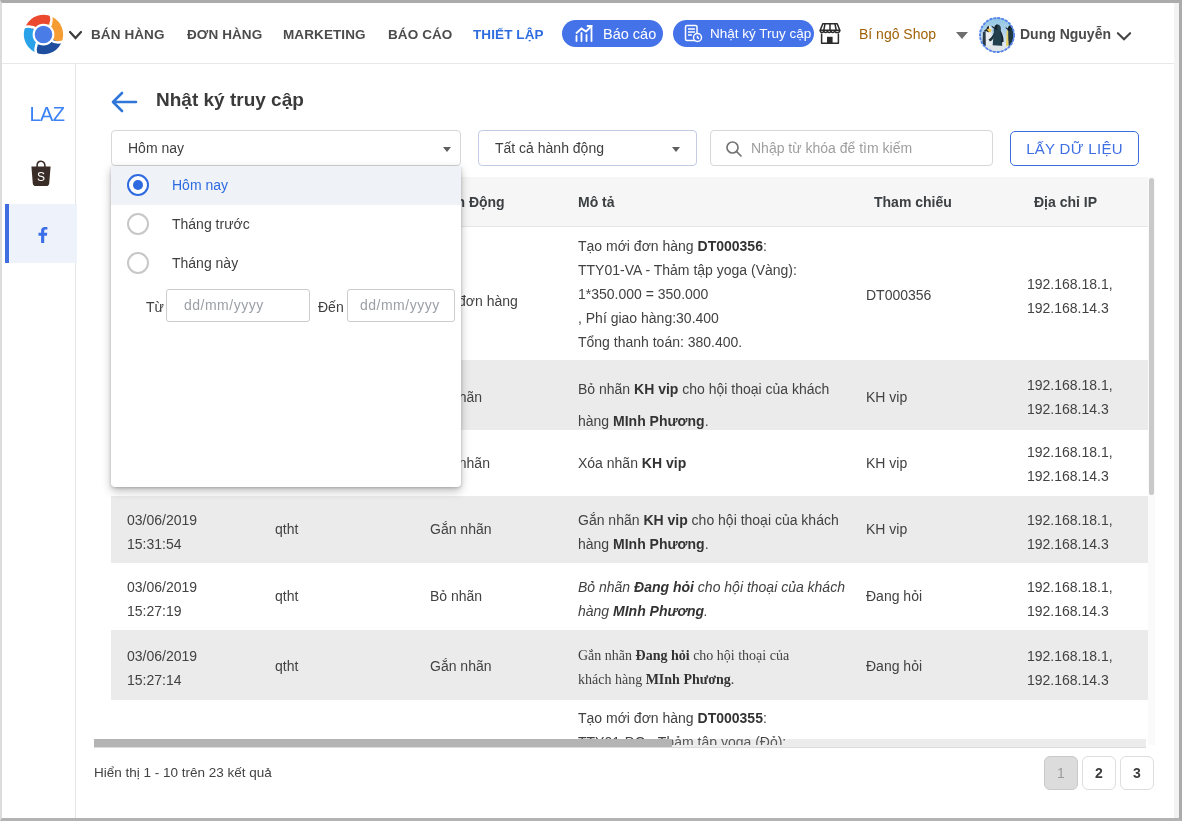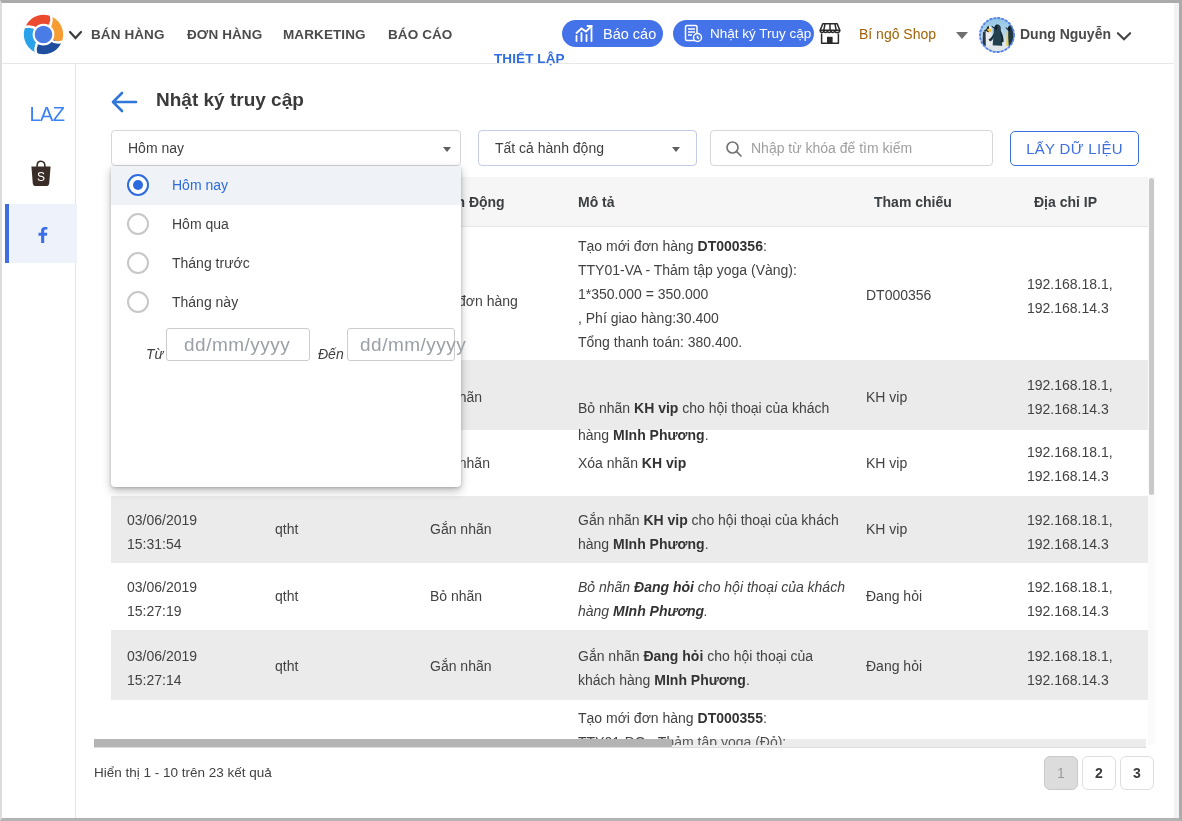--- a/index.html
+++ b/index.html
@@ -56,22 +56,22 @@
 
 #panel { position:absolute; left:111px; top:166px; width:350px; height:321px; background:#fff; border-radius:0 0 4px 4px; box-shadow:0 4px 10px rgba(0,0,0,0.26), 0 1px 3px rgba(0,0,0,0.18); z-index:20; }
 .opt { position:relative; height:39px; }
 .opt.sel { background:#eff3f8; }
 .radio { position:absolute; left:16px; top:8px; width:22px; height:22px; border-radius:50%; border:2px solid #c7c7c7; background:#fff; }
 .radio.on { border-color:#2e6be0; }
 .radio.on::after { content:""; position:absolute; left:4px; top:4px; width:10px; height:10px; border-radius:50%; background:#2e6be0; }
 .optlabel { position:absolute; left:61px; top:11px; font-size:14px; color:#3f3f3f; }
 .opt.sel .optlabel { color:#2e6be0; }
 .daterow { position:relative; height:48px; }
-.dlabel { position:absolute; top:24px; font-size:14px; color:#3f3f3f;font-style:italic; }
-.dinput { position:absolute; top:6px; width:144px; height:33px; border:1px solid #ccc; border-radius:3px; font-size:19px; color:#9aa0a6; line-height:31px; padding-left:17px; letter-spacing:0.5px; }
+.dlabel { position:absolute; top:16px; font-size:14px; color:#3f3f3f; }
+.dinput { position:absolute; top:6px; width:144px; height:33px; border:1px solid #ccc; border-radius:3px; font-size:14px; color:#9aa0a6; line-height:31px; padding-left:17px; letter-spacing:0.5px; }
 </style>
 </head>
 <body>
 <div id="rightstrip"></div>
 
 <div id="header">
   <svg class="abs" style="left:19px;top:9px;" width="45" height="45" viewBox="-24 -24 48 48">
     <g transform="rotate(-18)">
       <g fill="none" stroke-width="10">
         <path d="M -11.3 -11.3 A 16 16 0 0 1 11.3 -11.3" stroke="#ec4a2f"></path>
@@ -89,21 +89,21 @@
     <circle cx="0" cy="0" r="10.5" fill="#4a7ce8" stroke="#fff" stroke-width="2.2"></circle>
   </svg>
   <svg class="abs" style="left:66px;top:27px;" width="15" height="11" viewBox="0 0 15 11">
       <path d="M2 2 L7.5 8 L13 2" fill="none" stroke="#3c3c3c" stroke-width="2.2" stroke-linecap="round"></path>
     </svg>
 
   <div class="navitem" style="left:89px;">BÁN HÀNG</div>
   <div class="navitem" style="left:185px;">ĐƠN HÀNG</div>
   <div class="navitem" style="left:281px;">MARKETING</div>
   <div class="navitem" style="left:386px;">BÁO CÁO</div>
-  <div class="navitem active" style="left:492px;margin-top:24px;">THIẾT LẬP</div>
+  <div class="navitem active" style="left:471px;">THIẾT LẬP</div>
 
   <div class="pill" style="left:560px;width:101px;">
     <svg style="margin-left:13px;" width="19" height="17" viewBox="0 0 19 17">
       <g stroke="#fff" stroke-width="1.8" fill="none" stroke-linecap="round">
         <path d="M1.5 16 L1.5 11"></path>
           <path d="M6.5 16 L6.5 8"></path>
           <path d="M11.5 16 L11.5 10"></path>
           <path d="M16.5 16 L16.5 6"></path>
         <path d="M1.5 8 L6.5 3.5 L11 6.5 L16.5 1"></path>
           <path d="M12.5 1 L16.5 1 L16.5 5"></path>
@@ -216,21 +216,21 @@
     <div class="cell" style="left:319px;top:66px;">Tạo đơn hàng</div>
     <div class="cell" style="left:467px;top:7px;line-height:24px;">Tạo mới đơn hàng <b class="dk">DT000356</b>:<br>TTY01-VA - Thảm tập yoga (Vàng):<br>1*350.000 = 350.000<br>, Phí giao hàng:30.400<br>Tổng thanh toán: 380.400.</div>
     <div class="cell" style="left:755px;top:60px;">DT000356</div>
     <div class="cell" style="left:916px;top:45px;line-height:24px;">192.168.18.1,<br>192.168.14.3</div>
   </div>
 
   <div class="row g" style="height:70px;">
     <div class="cell" style="left:16px;top:11px;line-height:24px;">03/06/2019<br>15:39:05</div>
     <div class="cell" style="left:164px;top:29px;">qtht</div>
     <div class="cell" style="left:319px;top:29px;">Bỏ nhãn</div>
-    <div class="cell" style="left:467px;top:13px;line-height:27px;margin-top:22px;">Bỏ nhãn <b class="dk">KH vip</b> cho hội thoại của khách<br>hàng <b class="dk">MInh Phương</b>.</div>
+    <div class="cell" style="left:467px;top:13px;line-height:32px;">Bỏ nhãn <b class="dk">KH vip</b> cho hội thoại của khách<br>hàng <b class="dk">MInh Phương</b>.</div>
     <div class="cell" style="left:755px;top:29px;">KH vip</div>
     <div class="cell" style="left:916px;top:13px;line-height:24px;">192.168.18.1,<br>192.168.14.3</div>
   </div>
 
   <div class="row" style="height:66px;">
     <div class="cell" style="left:16px;top:9px;line-height:24px;">03/06/2019<br>15:32:18</div>
     <div class="cell" style="left:164px;top:25px;">qtht</div>
     <div class="cell" style="left:319px;top:25px;">Xóa nhãn</div>
     <div class="cell" style="left:467px;top:25px;">Xóa nhãn <b class="dk">KH vip</b></div>
     <div class="cell" style="left:755px;top:25px;">KH vip</div>
@@ -252,21 +252,21 @@
     <div class="cell" style="left:319px;top:25px;">Bỏ nhãn</div>
     <div class="cell" style="left:467px;top:12px;line-height:24px;font-style:italic;">Bỏ nhãn <b class="dk">Đang hỏi</b> cho hội thoại của khách<br>hàng <b class="dk">MInh Phương</b>.</div>
     <div class="cell" style="left:755px;top:25px;">Đang hỏi</div>
     <div class="cell" style="left:916px;top:12px;line-height:24px;">192.168.18.1,<br>192.168.14.3</div>
   </div>
 
   <div class="row g" style="height:70px;">
     <div class="cell" style="left:16px;top:14px;line-height:24px;">03/06/2019<br>15:27:14</div>
     <div class="cell" style="left:164px;top:28px;">qtht</div>
     <div class="cell" style="left:319px;top:28px;">Gắn nhãn</div>
-    <div class="cell" style="left:467px;top:14px;line-height:24px;">Gắn nhãn <b class="dk">Đang hỏi</b> cho hội thoại của<br>khách hàng <b class="dk">MInh Phương</b>.</div>
+    <div class="cell" style="left:467px;top:14px;line-height:24px;font-family:Liberation Serif, serif;">Gắn nhãn <b class="dk">Đang hỏi</b> cho hội thoại của<br>khách hàng <b class="dk">MInh Phương</b>.</div>
     <div class="cell" style="left:755px;top:28px;">Đang hỏi</div>
     <div class="cell" style="left:916px;top:14px;line-height:24px;">192.168.18.1,<br>192.168.14.3</div>
   </div>
 
   <div class="row" style="height:45px;overflow:hidden;">
     <div class="cell" style="left:467px;top:6px;line-height:24px;">Tạo mới đơn hàng <b class="dk">DT000355</b>:<br>TTY01-DO - Thảm tập yoga (Đỏ):</div>
   </div>
 </div>
 
 <div id="vsb"></div>
@@ -276,24 +276,20 @@
 <div id="footline"></div>
 <div id="foottext">Hiển thị 1 - 10 trên 23 kết quả</div>
 <div class="pgbtn dis" style="left:1044px;">1</div>
 <div class="pgbtn" style="left:1082px;">2</div>
 <div class="pgbtn" style="left:1120px;">3</div>
 
 <div id="panel">
   <div class="opt sel">
       <div class="radio on"></div>
       <div class="optlabel">Hôm nay</div>
-    </div>
-  <div class="opt">
-      <div class="radio"></div>
-      <div class="optlabel">Hôm qua</div>
     </div>
   <div class="opt">
       <div class="radio"></div>
       <div class="optlabel">Tháng trước</div>
     </div>
   <div class="opt">
       <div class="radio"></div>
       <div class="optlabel">Tháng này</div>
     </div>
   <div class="daterow">

